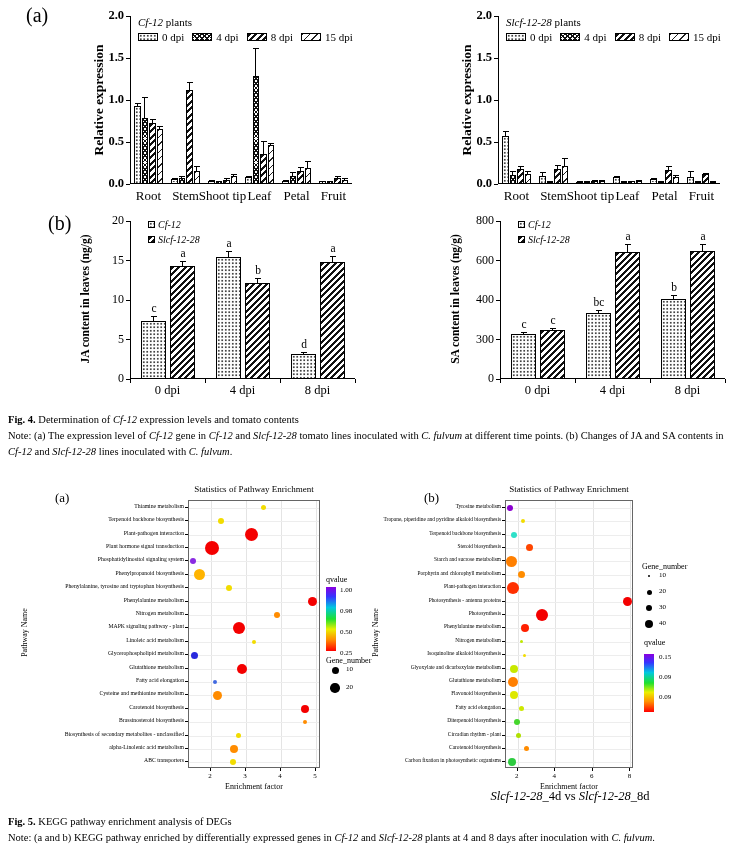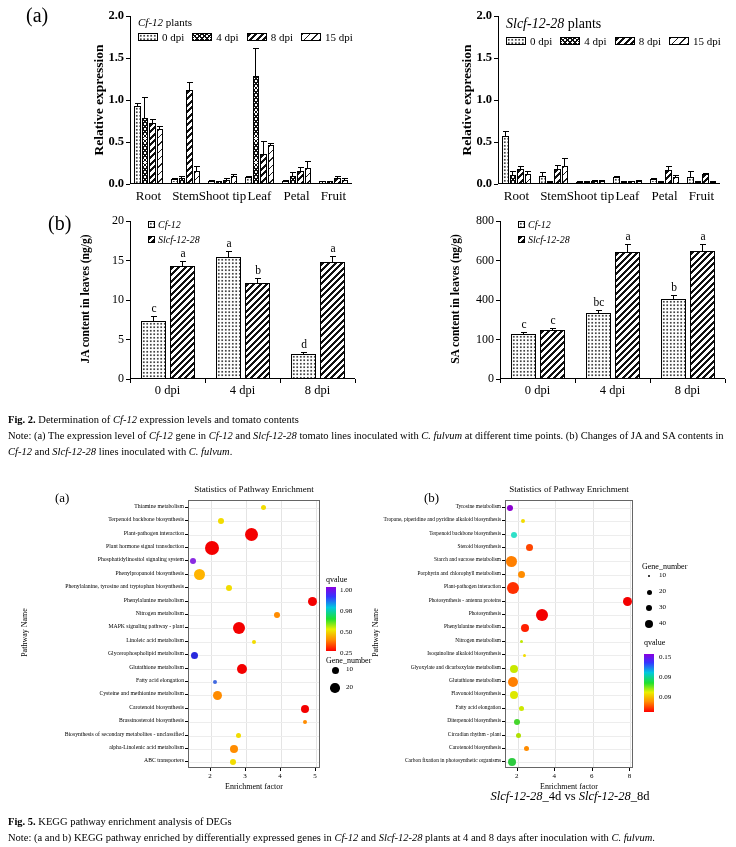--- a/index.html
+++ b/index.html
@@ -340,21 +340,21 @@
           </div>
         </div>
         <div class="p-diag-light" style="position: relative; width: 6.5px; height: 1.68px; box-sizing: border-box; border: 1px solid rgb(0, 0, 0); flex: 0 0 auto;">
           <div style="position: absolute; left: 50%; bottom: 100%; height: 0.84px; border-left: 1px solid rgb(0, 0, 0); margin-left: -0.5px; width: 0px;">
             <div style="position: absolute; top: -1px; left: -3px; width: 6px; border-top: 1px solid rgb(0, 0, 0);"></div>
           </div>
         </div>
       </div>
       <div style="position: absolute; left: 297.5px; top: 188px; width: 72px; text-align: center; font-size: 13px;">Fruit</div>
       <div style="position: absolute; left: 138px; top: 16px;">
-        <div style="position: relative; font-size: 14px; white-space: nowrap;"><span style="font-style: italic;">Slcf-12-28</span><span> plants</span></div>
+        <div style="position: relative; font-size: 11px; white-space: nowrap;"><span style="font-style: italic;">Slcf-12-28</span><span> plants</span></div>
         <div style="position: relative; display: flex; align-items: center; column-gap: 4px; margin-top: 3px;">
           <div class="p-dots" style="position: relative; width: 20px; height: 8px; border: 1px solid rgb(0, 0, 0); box-sizing: border-box; flex: 0 0 auto;"></div>
           <div style="position: relative; font-size: 11px; margin-right: 4px;">0 dpi</div>
           <div class="p-check" style="position: relative; width: 20px; height: 8px; border: 1px solid rgb(0, 0, 0); box-sizing: border-box; flex: 0 0 auto;"></div>
           <div style="position: relative; font-size: 11px; margin-right: 4px;">4 dpi</div>
           <div class="p-diag-dark" style="position: relative; width: 20px; height: 8px; border: 1px solid rgb(0, 0, 0); box-sizing: border-box; flex: 0 0 auto;"></div>
           <div style="position: relative; font-size: 11px; margin-right: 4px;">8 dpi</div>
           <div class="p-diag-light" style="position: relative; width: 20px; height: 8px; border: 1px solid rgb(0, 0, 0); box-sizing: border-box; flex: 0 0 auto;"></div>
           <div style="position: relative; font-size: 11px; margin-right: 4px;">15 dpi</div>
         </div>
@@ -431,21 +431,21 @@
           <div class="p-diag-dark" style="position: relative; width: 7px; height: 7px; border: 1px solid rgb(0, 0, 0); box-sizing: border-box; flex: 0 0 auto;"></div>
           <div style="position: relative; font-size: 10px; font-style: italic;">Slcf-12-28</div>
         </div>
       </div>
     </div>
   <div id="bc3" class="mount" style="left:368px;top:207px;width:368px;height:205px">
     <div class="ylab bold" style="left:-8px;top:86px;width:190px;font-size:11.5px">SA content in leaves (ng/g)</div>
   <div style="position: absolute; left: 132px; top: 14px; width: 225px; height: 158px; border-left: 1.5px solid rgb(0, 0, 0); border-bottom: 1.5px solid rgb(0, 0, 0); box-sizing: border-box;"></div>
       <div style="position: absolute; left: 88px; top: 164px; width: 38px; text-align: right; font-size: 12px; font-weight: normal;">0</div>
       <div style="position: absolute; left: 128px; top: 171.5px; width: 4px; border-top: 1px solid rgb(0, 0, 0);"></div>
-      <div style="position: absolute; left: 88px; top: 124.5px; width: 38px; text-align: right; font-size: 12px; font-weight: normal;">100</div>
+      <div style="position: absolute; left: 88px; top: 124.5px; width: 38px; text-align: right; font-size: 12px; font-weight: normal;">300</div>
       <div style="position: absolute; left: 128px; top: 132px; width: 4px; border-top: 1px solid rgb(0, 0, 0);"></div>
       <div style="position: absolute; left: 88px; top: 85px; width: 38px; text-align: right; font-size: 12px; font-weight: normal;">400</div>
       <div style="position: absolute; left: 128px; top: 92.5px; width: 4px; border-top: 1px solid rgb(0, 0, 0);"></div>
       <div style="position: absolute; left: 88px; top: 45.5px; width: 38px; text-align: right; font-size: 12px; font-weight: normal;">600</div>
       <div style="position: absolute; left: 128px; top: 53px; width: 4px; border-top: 1px solid rgb(0, 0, 0);"></div>
       <div style="position: absolute; left: 88px; top: 6px; width: 38px; text-align: right; font-size: 12px; font-weight: normal;">800</div>
       <div style="position: absolute; left: 128px; top: 13.5px; width: 4px; border-top: 1px solid rgb(0, 0, 0);"></div>
       <div style="position: absolute; left: 140.5px; top: 14px; width: 58px; height: 158px; display: flex; align-items: flex-end; justify-content: center; column-gap: 4px;">
         <div class="p-dots" style="position: relative; width: 25px; height: 45.03px; box-sizing: border-box; border: 1px solid rgb(0, 0, 0); flex: 0 0 auto;">
           <div style="position: absolute; left: 50%; bottom: 100%; height: 2.37px; border-left: 1px solid rgb(0, 0, 0); margin-left: -0.5px; width: 0px;">
@@ -501,21 +501,21 @@
           <div style="position: relative; font-size: 10px; font-style: italic;">Cf-12</div>
         </div>
         <div style="position: relative; display: flex; align-items: center; column-gap: 3px; margin-bottom: 4px;">
           <div class="p-diag-dark" style="position: relative; width: 7px; height: 7px; border: 1px solid rgb(0, 0, 0); box-sizing: border-box; flex: 0 0 auto;"></div>
           <div style="position: relative; font-size: 10px; font-style: italic;">Slcf-12-28</div>
         </div>
       </div>
     </div>
 
   <div class="cap" style="left:8px;top:412px;width:724px">
-    <div><span style="font-weight: bold;">Fig. 2.</span><span> Determination of </span><span style="font-style: italic;">Cf-12</span><span> expression levels and tomato contents</span></div>
+    <div><span style="font-weight: bold;">Fig. 4.</span><span> Determination of </span><span style="font-style: italic;">Cf-12</span><span> expression levels and tomato contents</span></div>
     <div><span>Note: (a) The expression level of </span><span style="font-style: italic;">Cf-12</span><span> gene in </span><span style="font-style: italic;">Cf-12</span><span> and </span><span style="font-style: italic;">Slcf-12-28</span><span> tomato lines inoculated with </span><span style="font-style: italic;">C. fulvum</span><span> at different time points. (b) Changes of JA and SA contents in </span><span style="font-style: italic;">Cf-12</span><span> and </span><span style="font-style: italic;">Slcf-12-28</span><span> lines inoculated with </span><span style="font-style: italic;">C. fulvum</span><span>.</span></div>
   </div>
 
   <div class="pl sm" style="left:55px;top:490px">(a)</div>
   <div class="pl sm" style="left:424px;top:490px">(b)</div>
 
   <div id="dp0" class="mount" style="left:0;top:478px;width:440px;height:330px">
     <div class="dtitle" style="left:134px;width:240px;top:6px">Statistics of Pathway Enrichment</div>
     <div class="ylab" style="left:-21px;top:150px;width:90px;font-size:8px">Pathway Name</div>
     <div class="xlab" style="left:194px;top:304px;width:120px">Enrichment factor</div>

